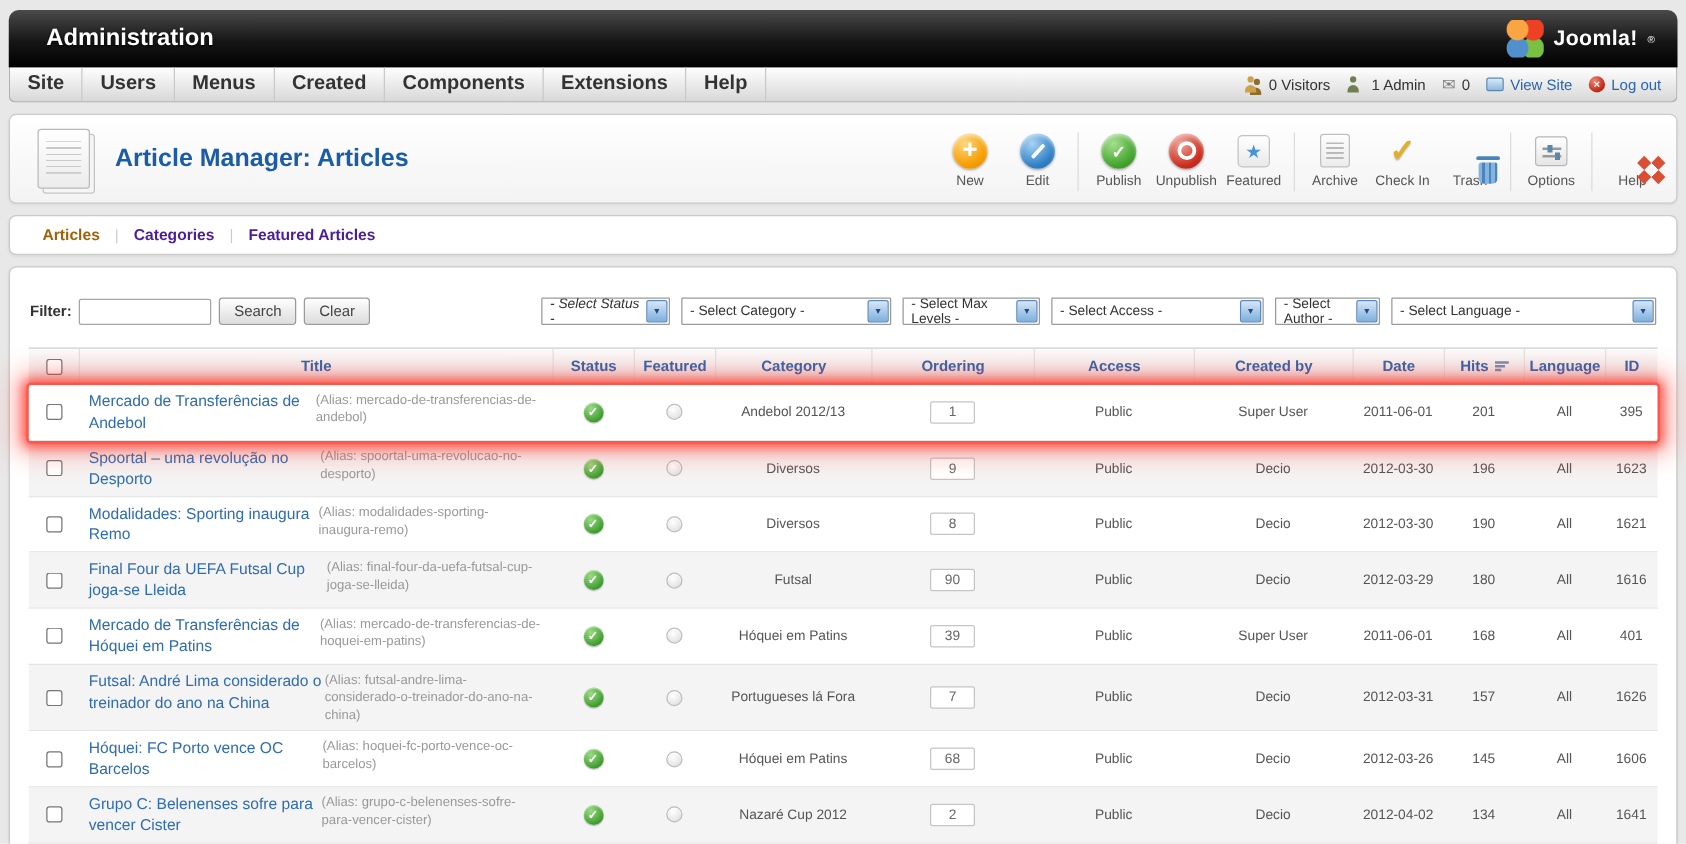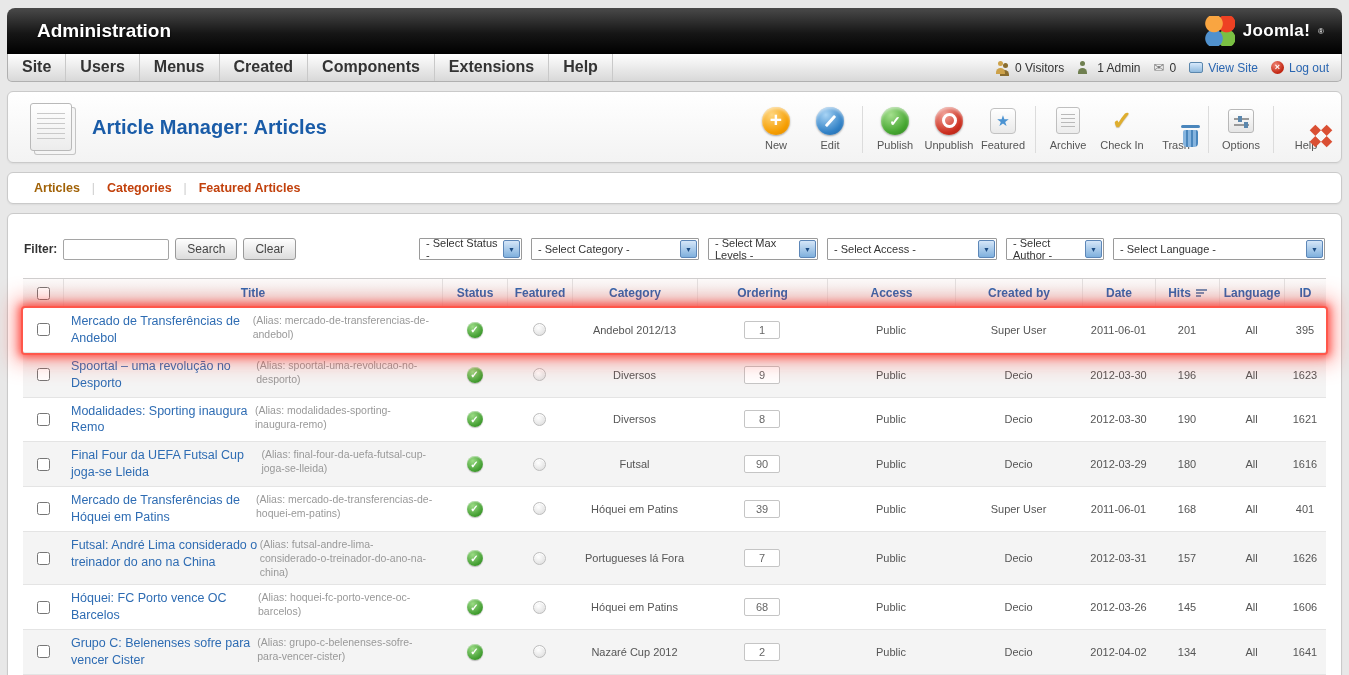--- a/index.html
+++ b/index.html
@@ -134,42 +134,42 @@
     background: #9a9a9a; box-shadow: 0 6px 0 #9a9a9a; }
   .ic-options::after { content: ""; position: absolute; left: 9px; top: 6px; width: 4px; height: 6px;
     background: #5b87ad; box-shadow: 6px 6px 0 #5b87ad; }
   .ic-help { position: relative; }
   .ic-help::before { content: ""; position: absolute; left: 11px; top: 11px; width: 8px; height: 8px;
     background: transparent; transform: rotate(45deg);
     box-shadow: 0 -8px 0 #da4f33, 0 8px 0 #da4f33, -8px 0 0 #da4f33, 8px 0 0 #da4f33; }
 
   
   .subnav { height: 32px; display: flex; align-items: center; padding: 0 14px; }
-  .tab { font-size: 12.5px; font-weight: bold; color: #c2410c; padding: 0 12px; cursor: pointer; }
+  .tab { font-size: 12.5px; font-weight: bold; color: #4c1d95; padding: 0 12px; cursor: pointer; }
   .tab.active { color: #a16207; }
   .tab-sep { color: #ccc; font-size: 12px; }
 
   
   .content { padding: 18px 0 12px; }
   .filterbar { display: flex; align-items: center; padding: 6px 16px 18px; gap: 6px; }
   .filter-label { font-size: 12px; font-weight: bold; color: #333; }
   .filter-input { width: 106px; height: 21px; border: 1px solid #a5a5a5; border-radius: 2px; padding: 0 4px; font-size: 12px; }
   .btn { padding: 3px 11px; background: linear-gradient(#fefefe, #dcdcdc); border: 1px solid #9a9a9a;
     border-radius: 3px; font-size: 12px; color: #444; cursor: pointer; font-family: inherit; }
   .selects { margin-left: auto; display: flex; gap: 9px; }
   .sel { height: 22px; border: 1px solid #9a9a9a; background: #fff; display: flex; align-items: center;
     justify-content: space-between; font-size: 11px; color: #333; padding-left: 6px; cursor: pointer; border-radius: 1px; }
   .sel .arrow { width: 17px; height: 18px; margin: 1px; flex: 0 0 auto;
     background: linear-gradient(#d5e6f8, #7fb0dd); border: 1px solid #5d87b8; border-radius: 2px;
     color: #1c4d85; font-size: 7px; display: flex; align-items: center; justify-content: center; }
-  .sel:nth-child(1) { width: 103px; }
+  .sel:nth-child(1) { width: 103px; font-style: italic; }
   .sel:nth-child(2) { width: 168px; }
   .sel:nth-child(3) { width: 110px; }
   .sel:nth-child(4) { width: 170px; }
-  .sel:nth-child(5) { width: 98px; }
+  .sel:nth-child(5) { width: 84px; }
   .sel:nth-child(6) { width: 212px; }
 
   
   .grid { margin: 0 15px; }
   .grow { display: grid;
     grid-template-columns: 40px minmax(0,1fr) 65px 65px 125px 130px 128px 127px 73px 64px 65px 42px; }
   .ghead { height: 30px; background: linear-gradient(#fcfcfc, #e9e9e9);
     border-top: 1px solid #cfcfcf; border-bottom: 1px solid #cfcfcf; }
   .hcell { display: flex; align-items: center; justify-content: center; font-size: 12px; font-weight: bold;
     color: #2a66b1; border-left: 1px solid #e2e2e2; cursor: pointer; }

